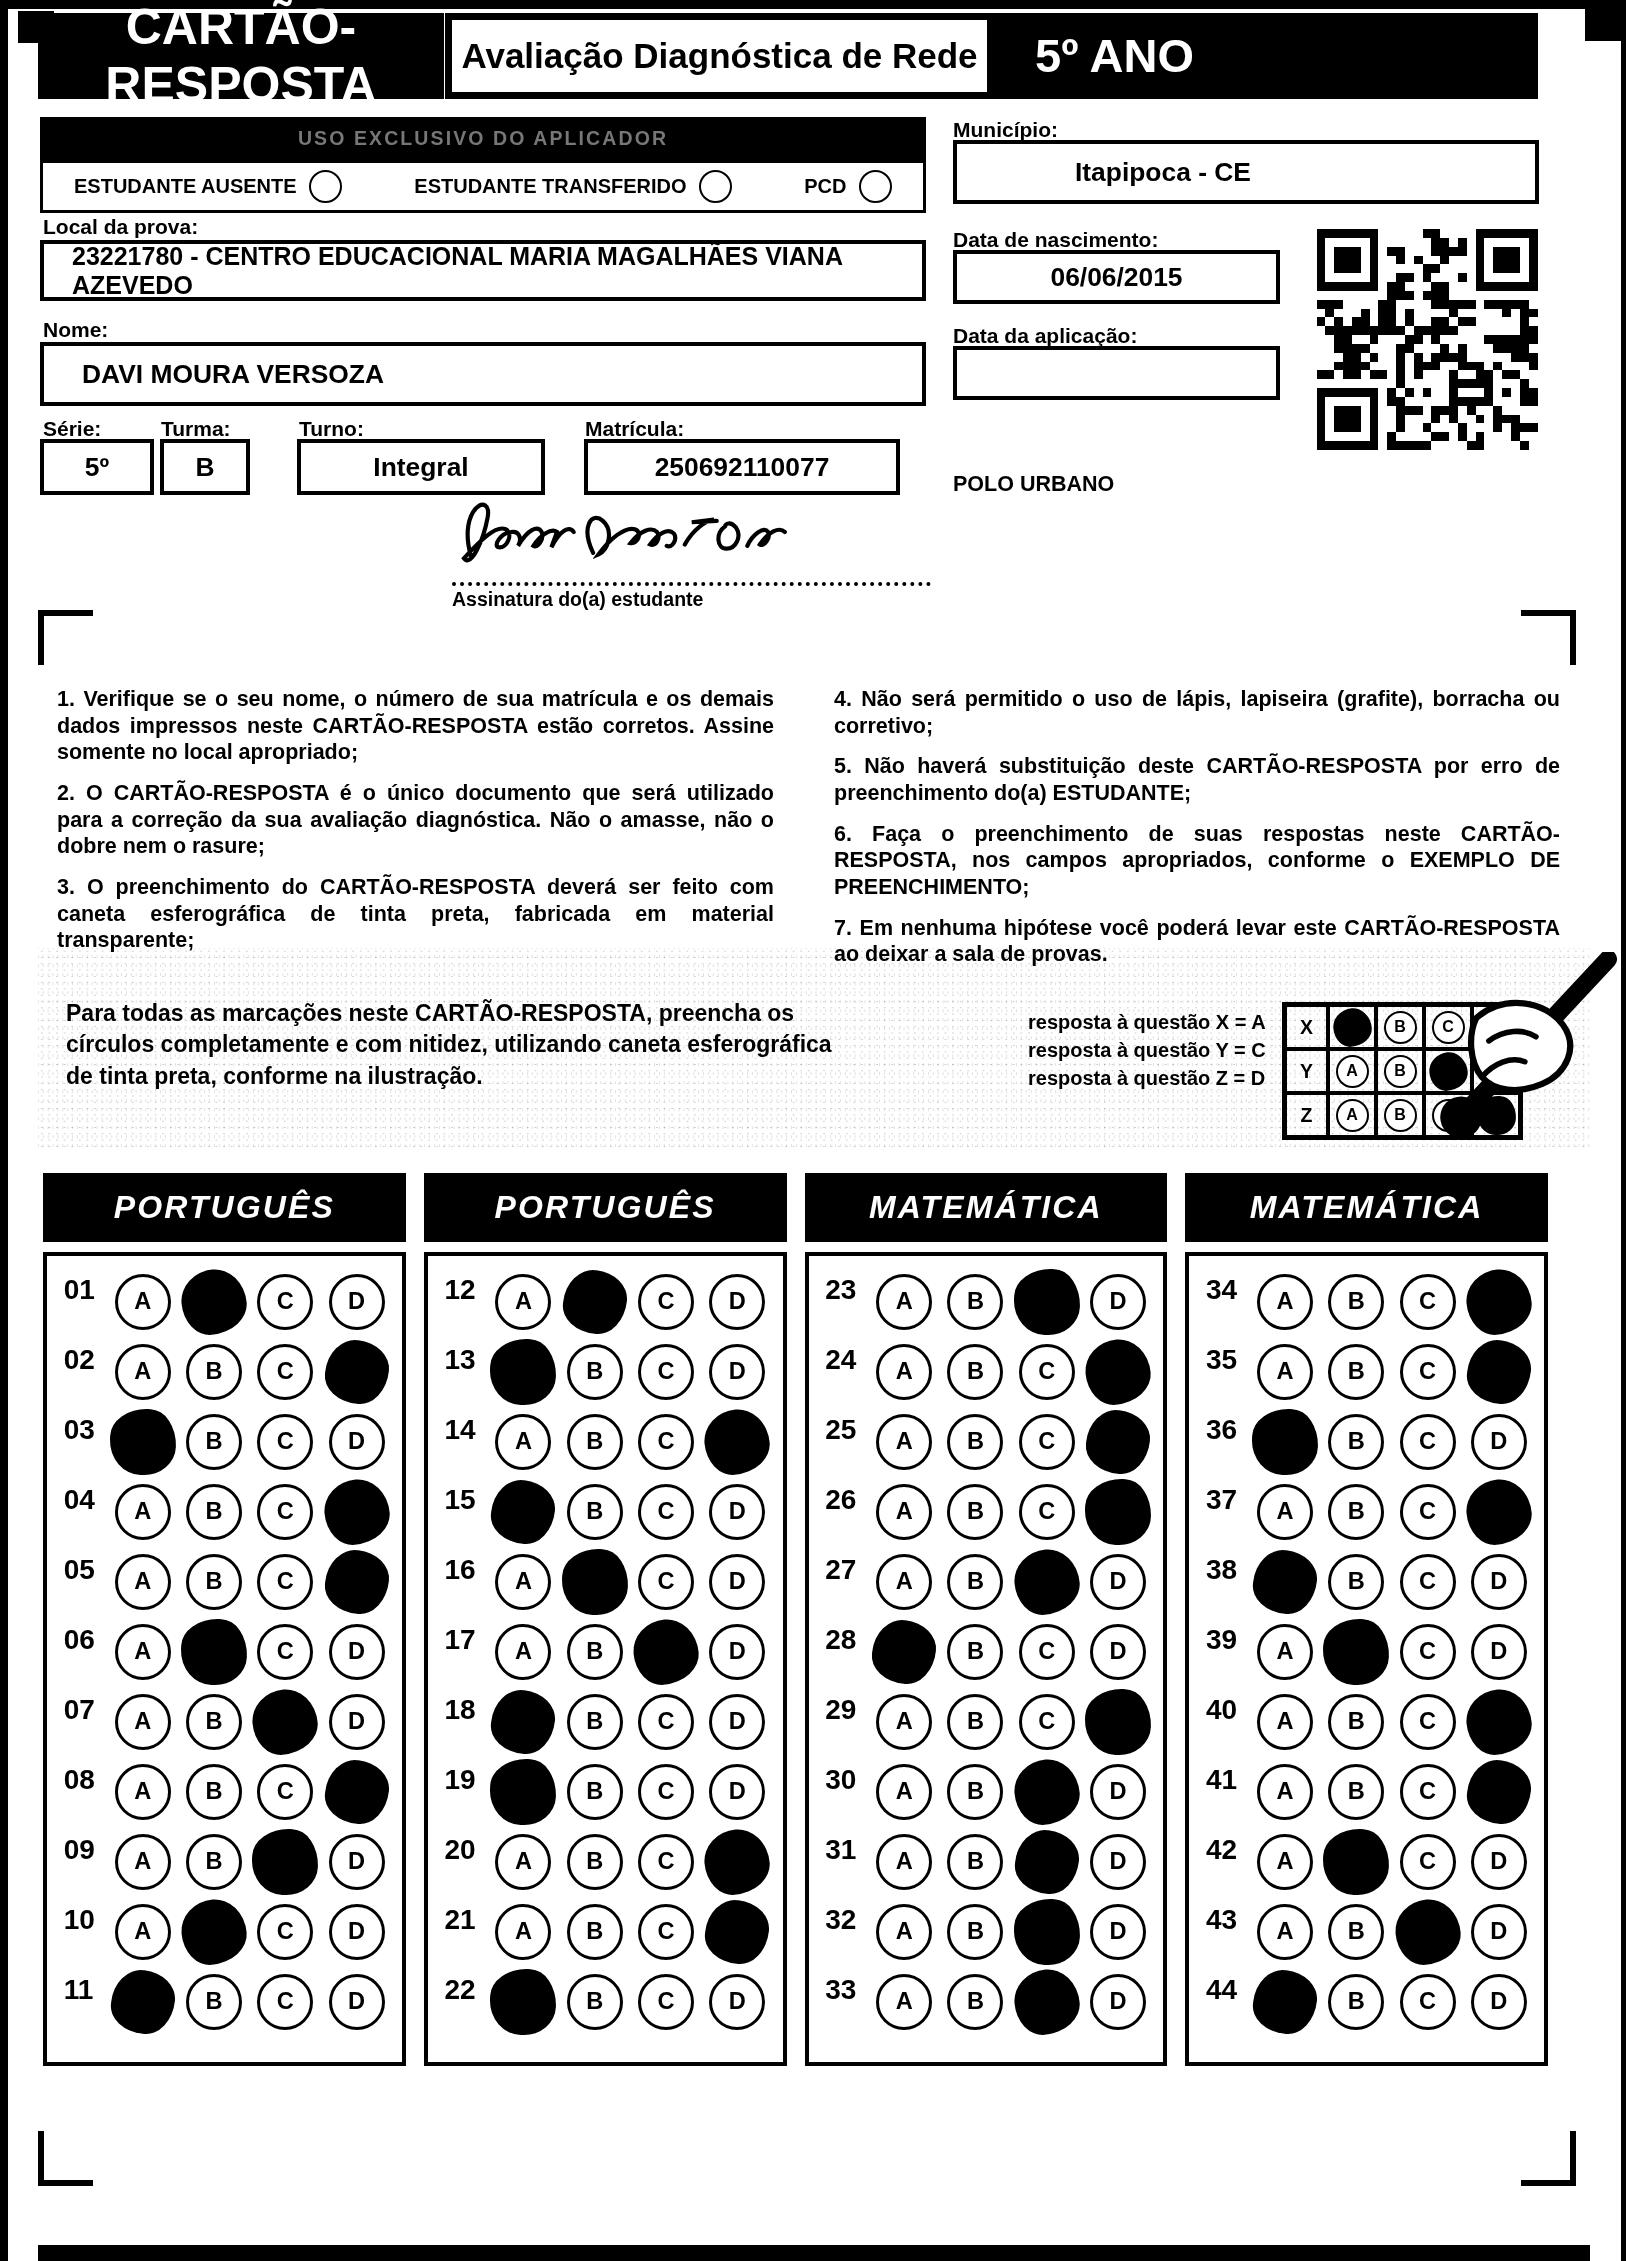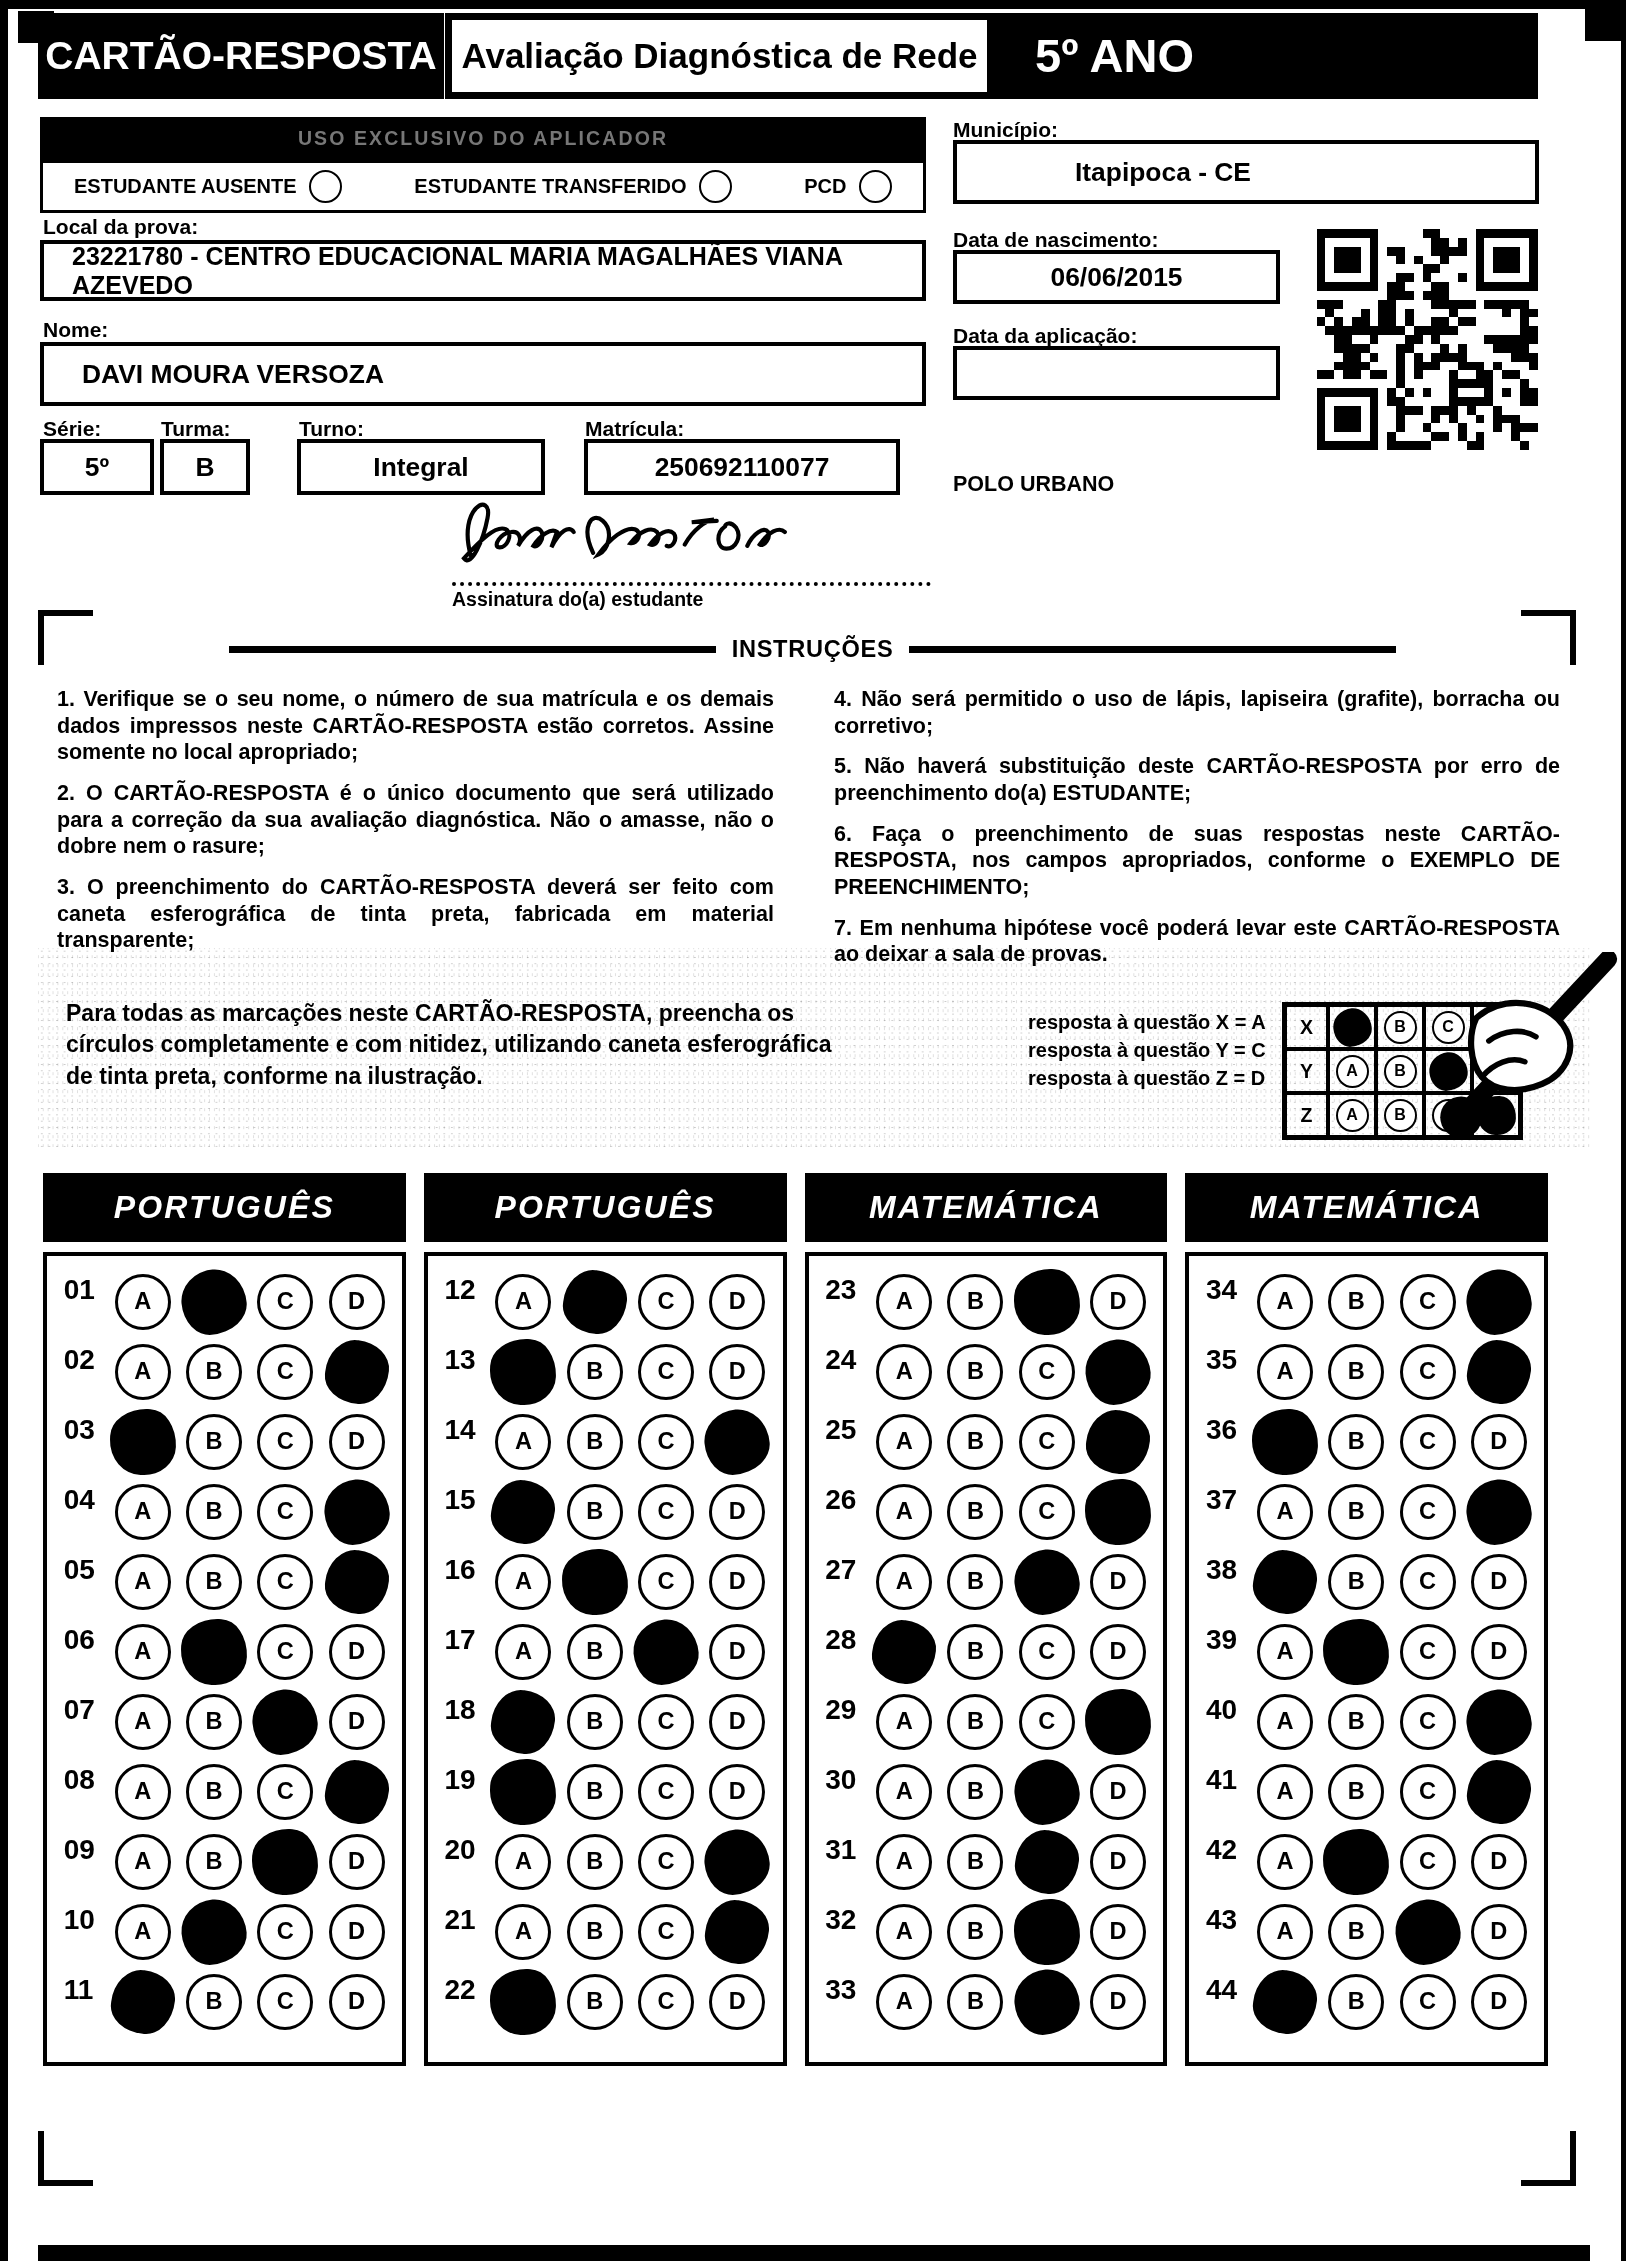--- a/index.html
+++ b/index.html
@@ -16,21 +16,21 @@
   #corner-sq-tl{left:18px;top:11px;width:36px;height:32px;background:#000;}
   #corner-sq-tr{left:1585px;top:8.3px;width:36px;height:33px;background:#000;}
   #bottom-bar{left:38px;top:2245px;width:1552px;height:16px;background:#000;}
   .bracket{position:absolute;width:49px;height:49px;}
   #br-tl{left:38px;top:610px;border-top:6.3px solid #000;border-left:6.3px solid #000;}
   #br-tr{left:1521px;top:610px;border-top:6.3px solid #000;border-right:6.3px solid #000;}
   #br-bl{left:38px;top:2131px;border-bottom:6.3px solid #000;border-left:6.3px solid #000;}
   #br-br{left:1521px;top:2131px;border-bottom:6.3px solid #000;border-right:6.3px solid #000;}
   
   #hdr-title{left:38px;top:12.5px;width:406px;height:86px;background:#000;color:#fff;
-             display:flex;align-items:center;justify-content:center;font-size:39px;font-weight:bold;text-align:center;}
+             display:flex;align-items:center;justify-content:center;font-size:50px;font-weight:bold;text-align:center;}
   #hdr-sub{left:445px;top:12.5px;width:549px;height:86px;background:#fff;border:7px solid #000;
            box-sizing:border-box;display:flex;align-items:center;justify-content:center;
            font-size:35px;font-weight:bold;}
   #hdr-grade{left:993px;top:12.5px;width:545px;height:86px;background:#000;color:#fff;
              display:flex;align-items:center;font-size:47px;font-weight:bold;padding-left:42px;box-sizing:border-box;}
   
   #applicator-bar{left:40px;top:117px;width:886px;height:43px;background:#000;color:#777;
                   display:flex;align-items:center;justify-content:center;font-size:19.5px;font-weight:bold;
                   letter-spacing:2.1px;}
   #applicator-opts{left:40px;top:160px;width:886px;height:53px;border:3.5px solid #000;box-sizing:border-box;
@@ -388,25 +388,20 @@
       <rect x="2" y="20" width="3" height="3" fill="#000"></rect>
     </svg>
   <div class="abs" id="polo">POLO URBANO</div>
 
   <svg class="abs" id="sig-svg" viewBox="0 0 560 145">
     <path d="M30,100 C10,30 62,6 54,46 C48,78 30,118 20,104 C44,78 66,56 80,62 C92,68 82,90 70,88 C62,86 72,68 88,66 C100,64 104,76 98,86 C112,62 126,56 132,66 C136,76 126,90 120,86 C130,70 146,60 154,66 L146,88 C158,64 172,56 178,66 M206,96 C188,58 204,36 220,50 C236,64 228,92 214,98 C230,76 252,58 266,62 C278,66 270,84 260,82 C274,64 290,58 298,66 C304,74 296,88 288,84 C300,68 314,60 322,68 C328,76 320,90 312,86 M338,84 C350,62 368,50 380,48 L348,52 L384,50 M396,58 C382,68 384,90 398,90 C412,90 420,72 412,60 C404,50 396,54 396,58 M428,86 C436,68 452,58 458,66 C462,74 452,88 446,84 C458,66 474,58 482,66" stroke="#000" fill="none" stroke-width="6" stroke-linecap="round"></path>
   </svg>
   <div class="abs" id="sig-line"></div>
   <div class="abs" id="sig-label">Assinatura do(a) estudante</div>
 
-  <div class="abs" id="instr-title-row">
-    <span class="line"></span>
-    <span id="instr-title">INSTRUÇÕES</span>
-    <span class="line"></span>
-  </div>
   <div class="abs instr-col" id="instr-left">
       <p>1. Verifique se o seu nome, o número de sua matrícula e os demais dados impressos neste CARTÃO-RESPOSTA estão corretos. Assine somente no local apropriado;</p>
       <p>2. O CARTÃO-RESPOSTA é o único documento que será utilizado para a correção da sua avaliação diagnóstica. Não o amasse, não o dobre nem o rasure;</p>
       <p>3. O preenchimento do CARTÃO-RESPOSTA deverá ser feito com caneta esferográfica de tinta preta, fabricada em material transparente;</p>
     </div>
   <div class="abs instr-col" id="instr-right">
       <p>4. Não será permitido o uso de lápis, lapiseira (grafite), borracha ou corretivo;</p>
       <p>5. Não haverá substituição deste CARTÃO-RESPOSTA por erro de preenchimento do(a) ESTUDANTE;</p>
       <p>6. Faça o preenchimento de suas respostas neste CARTÃO-RESPOSTA, nos campos apropriados, conforme o EXEMPLO DE PREENCHIMENTO;</p>
       <p>7. Em nenhuma hipótese você poderá levar este CARTÃO-RESPOSTA ao deixar a sala de provas.</p>

